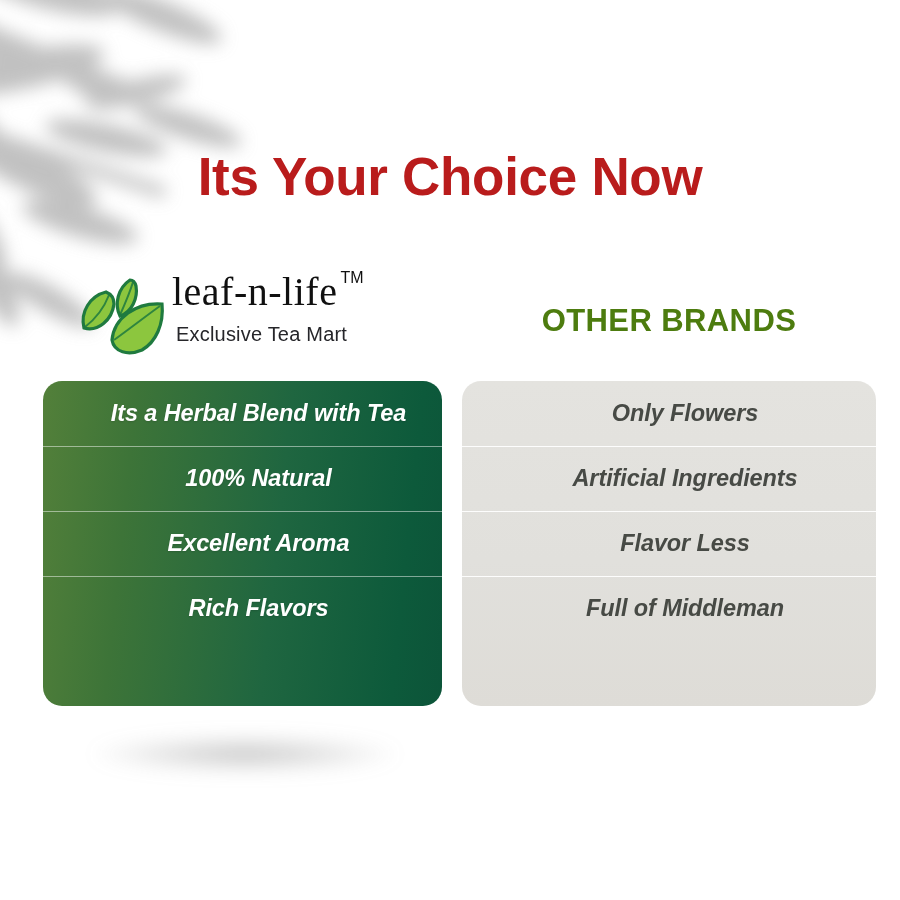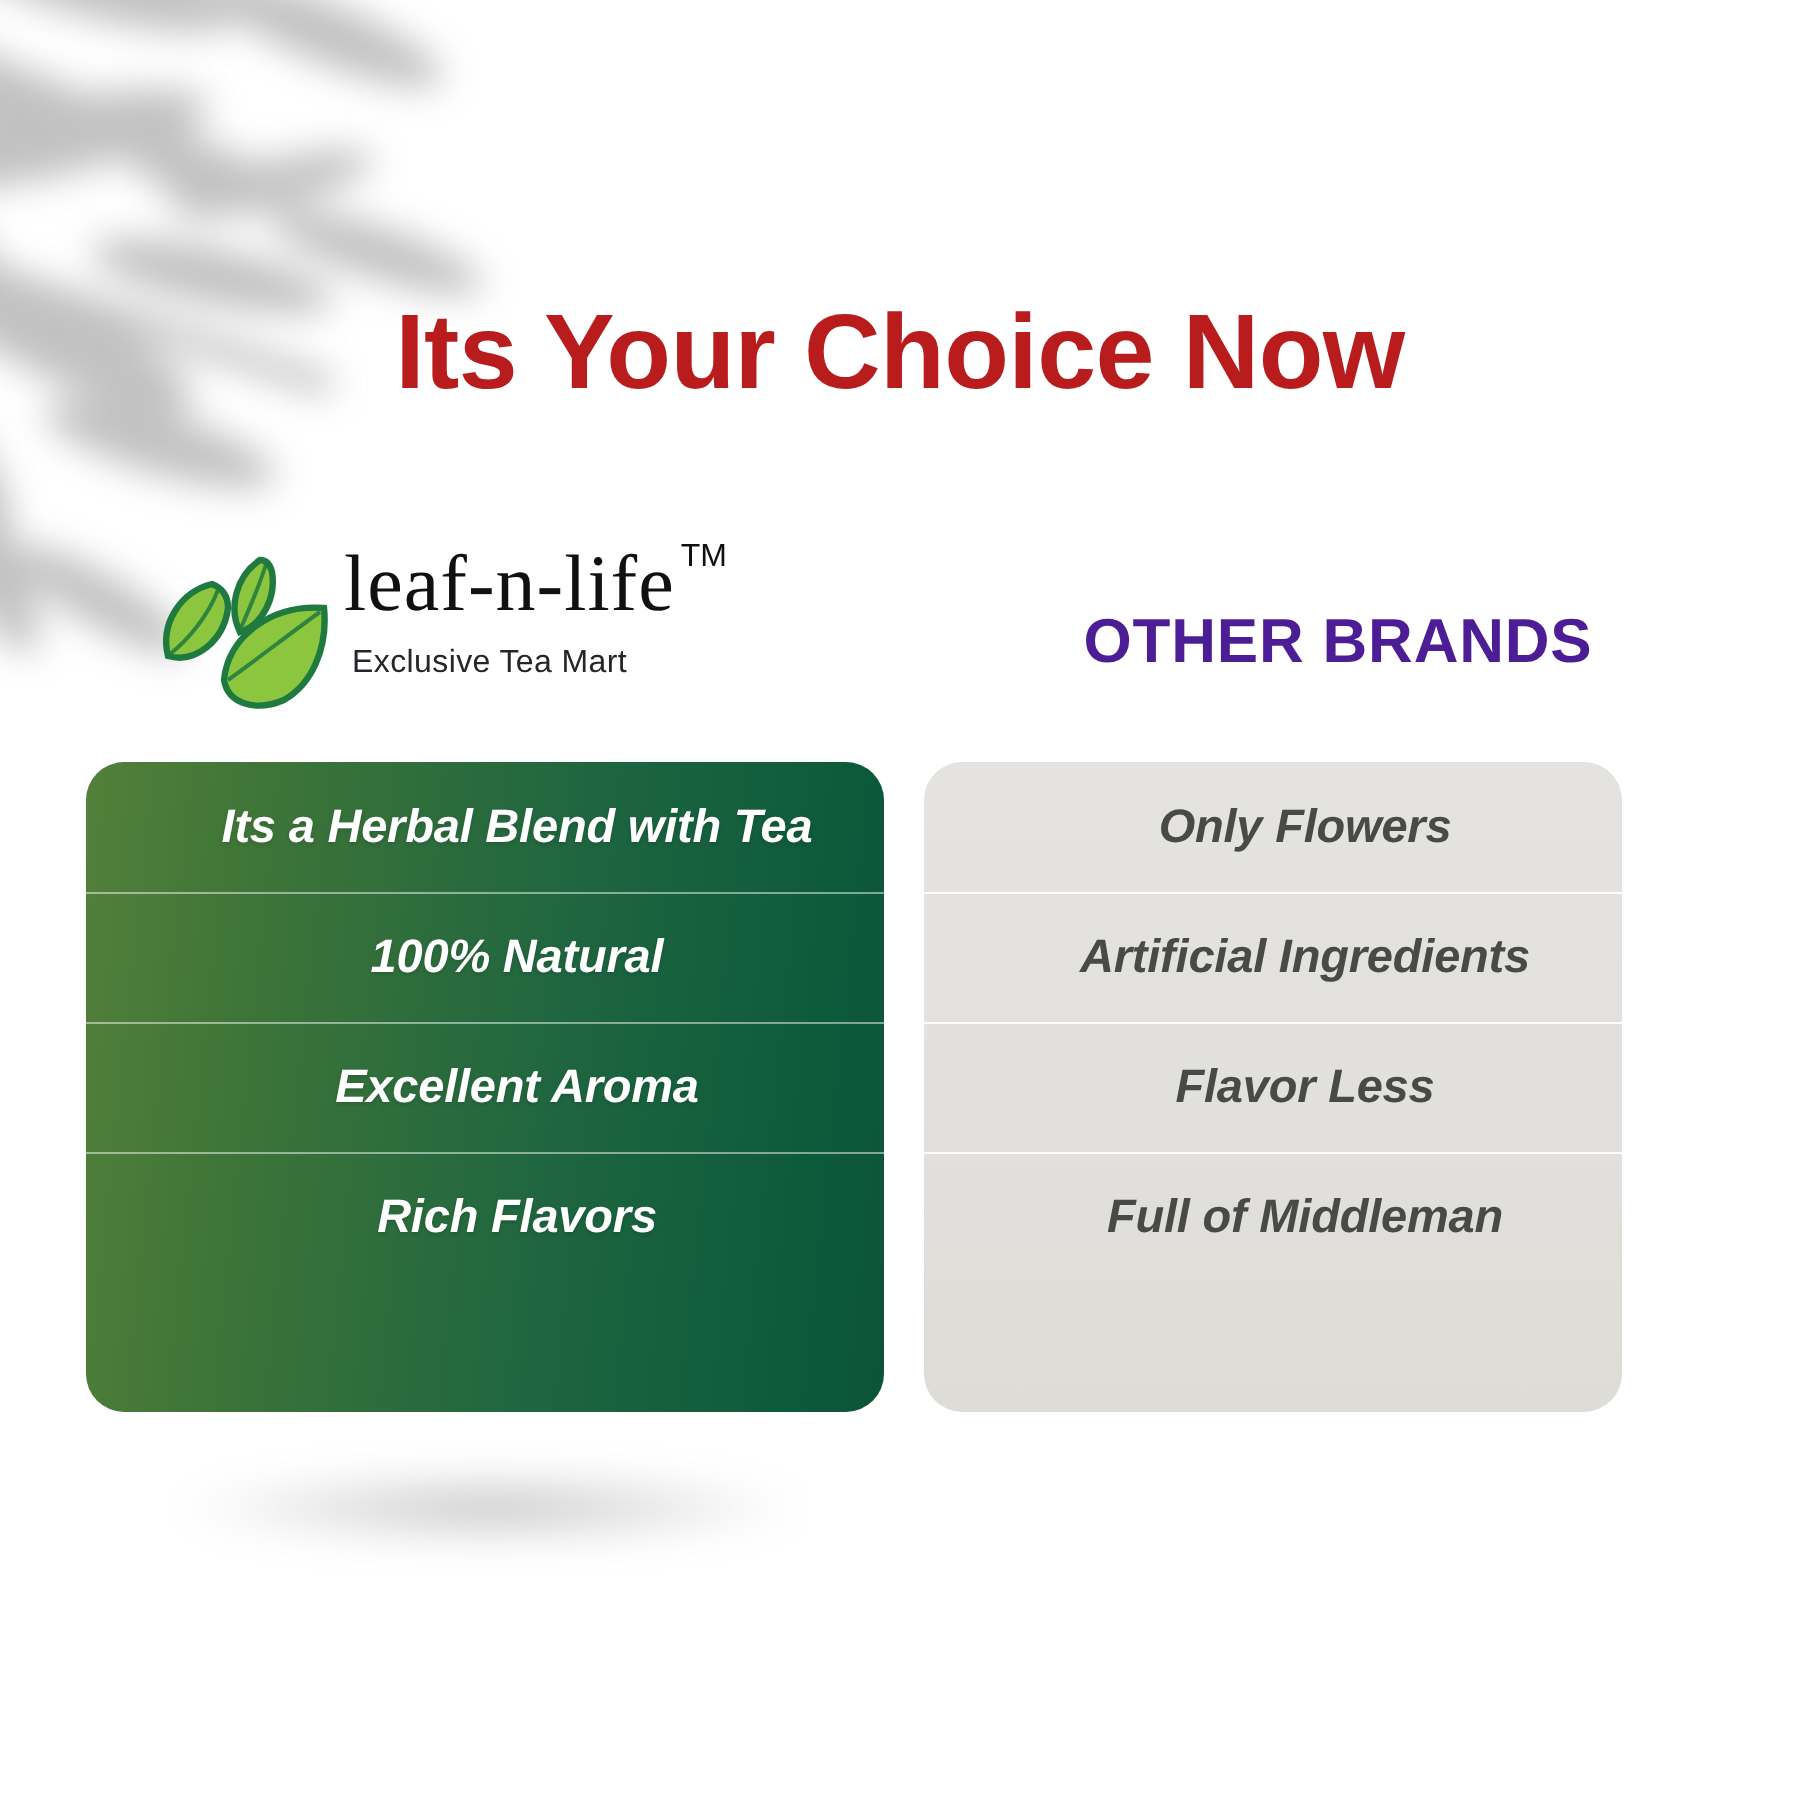--- a/index.html
+++ b/index.html
@@ -56,52 +56,52 @@
   #logo-tm {
     font-family:"Liberation Sans", sans-serif;
     font-size:16px;
     font-weight:normal;
     vertical-align:22px;
     letter-spacing:0;
     margin-left:3px;
   }
   #logo-tagline {
     position:absolute; left:104px; top:55px;
-    font-size:16px;
+    font-size:20px;
     font-weight:400;
     color:#26262a;
     letter-spacing:.2px;
     white-space:nowrap;
   }
   #other-brands-title {
     position:absolute;
     left:462px; width:414px;
     top:303px;
     text-align:center;
     font-size:31px;
     font-weight:bold;
     letter-spacing:.4px;
-    color:#4c1d95;
+    color:#4d7c0f;
     white-space:nowrap;
   }
 
   
   .panel {
     position:absolute;
     border-radius:19px;
     overflow:hidden;
   }
   #brand-panel {
     left:43px; top:381px;
     width:399px; height:325px;
     background:linear-gradient(96deg,#53803a 0%,#3d7438 22%,#1f6640 58%,#0d5a3b 88%,#0c5439 100%);
   }
   #other-panel {
     left:462px; top:381px;
-    width:349px; height:325px;
+    width:414px; height:325px;
     background:linear-gradient(180deg,#e4e3df 0%,#e1e0dc 55%,#dedcd7 100%);
   }
   .panel-shadow {
     position:absolute;
     left:90px; top:735px;
     width:310px; height:38px;
     border-radius:50%;
     background:radial-gradient(ellipse at center, rgba(70,70,70,.30) 0%, rgba(110,110,110,.16) 42%, rgba(140,140,140,0) 72%);
     filter:blur(9px);
     pointer-events:none;

